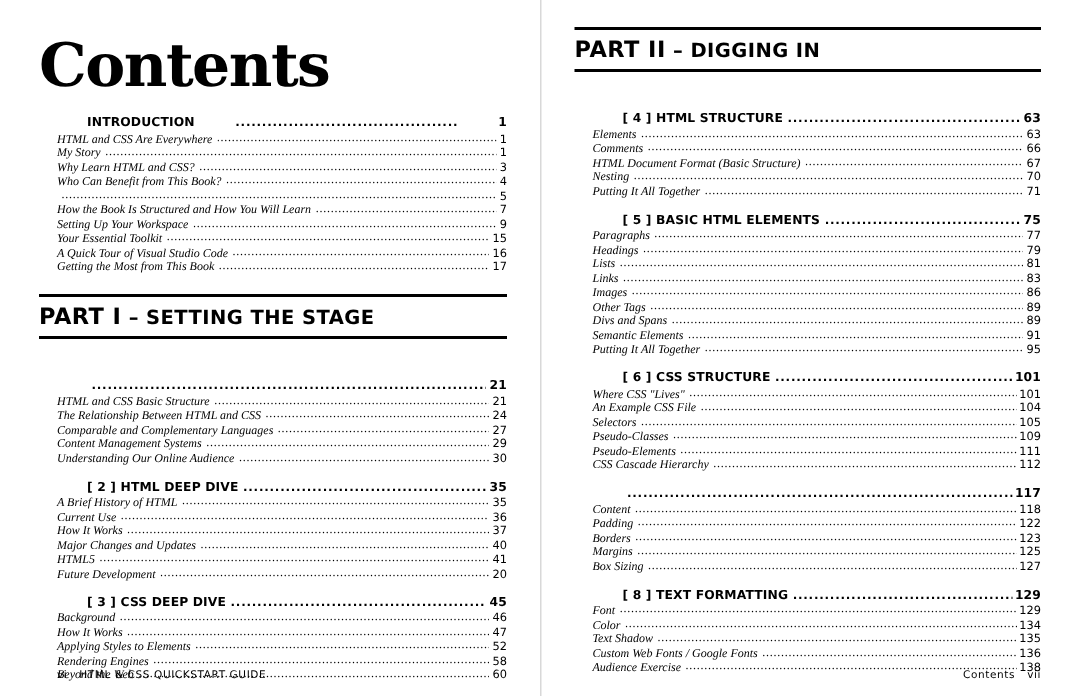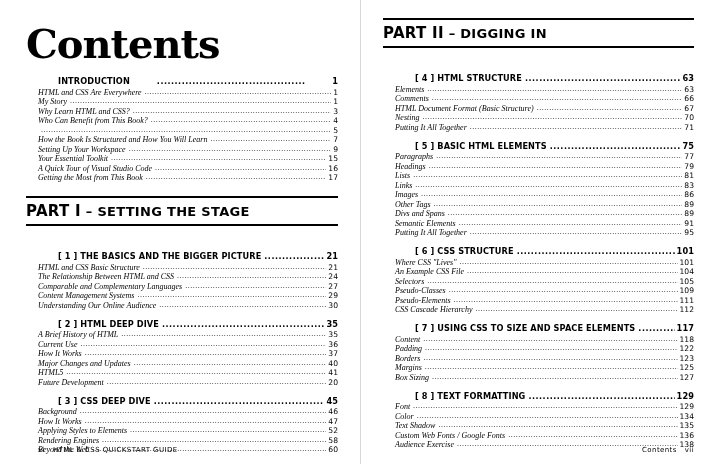--- a/index.html
+++ b/index.html
@@ -199,21 +199,20 @@
           <span class="dots">........................................................................................................................................................................................................</span>
           <span class="pg">16</span>
         </div>
         <div class="sub">
           <span class="txt">Getting the Most from This Book</span>
           <span class="dots">........................................................................................................................................................................................................</span>
           <span class="pg">17</span>
         </div>
         <div class="part-head"><span class="pnum">PART I</span><span> – SETTING THE STAGE</span></div>
         <div class="sec">
-          <span class="txt">[ 1 ] THE BASICS AND THE BIGGER PICTURE</span>
           <span class="dots">........................................................................................................................................................................................................</span>
           <span class="pg">21</span>
         </div>
         <div class="sub">
           <span class="txt">HTML and CSS Basic Structure</span>
           <span class="dots">........................................................................................................................................................................................................</span>
           <span class="pg">21</span>
         </div>
         <div class="sub">
           <span class="txt">The Relationship Between HTML and CSS</span>
@@ -419,21 +418,20 @@
           <span class="txt">Pseudo-Elements</span>
           <span class="dots">........................................................................................................................................................................................................</span>
           <span class="pg">111</span>
         </div>
         <div class="sub">
           <span class="txt">CSS Cascade Hierarchy</span>
           <span class="dots">........................................................................................................................................................................................................</span>
           <span class="pg">112</span>
         </div>
         <div class="sec">
-          <span class="txt">[ 7 ] USING CSS TO SIZE AND SPACE ELEMENTS</span>
           <span class="dots">........................................................................................................................................................................................................</span>
           <span class="pg">117</span>
         </div>
         <div class="sub">
           <span class="txt">Content</span>
           <span class="dots">........................................................................................................................................................................................................</span>
           <span class="pg">118</span>
         </div>
         <div class="sub">
           <span class="txt">Padding</span>

